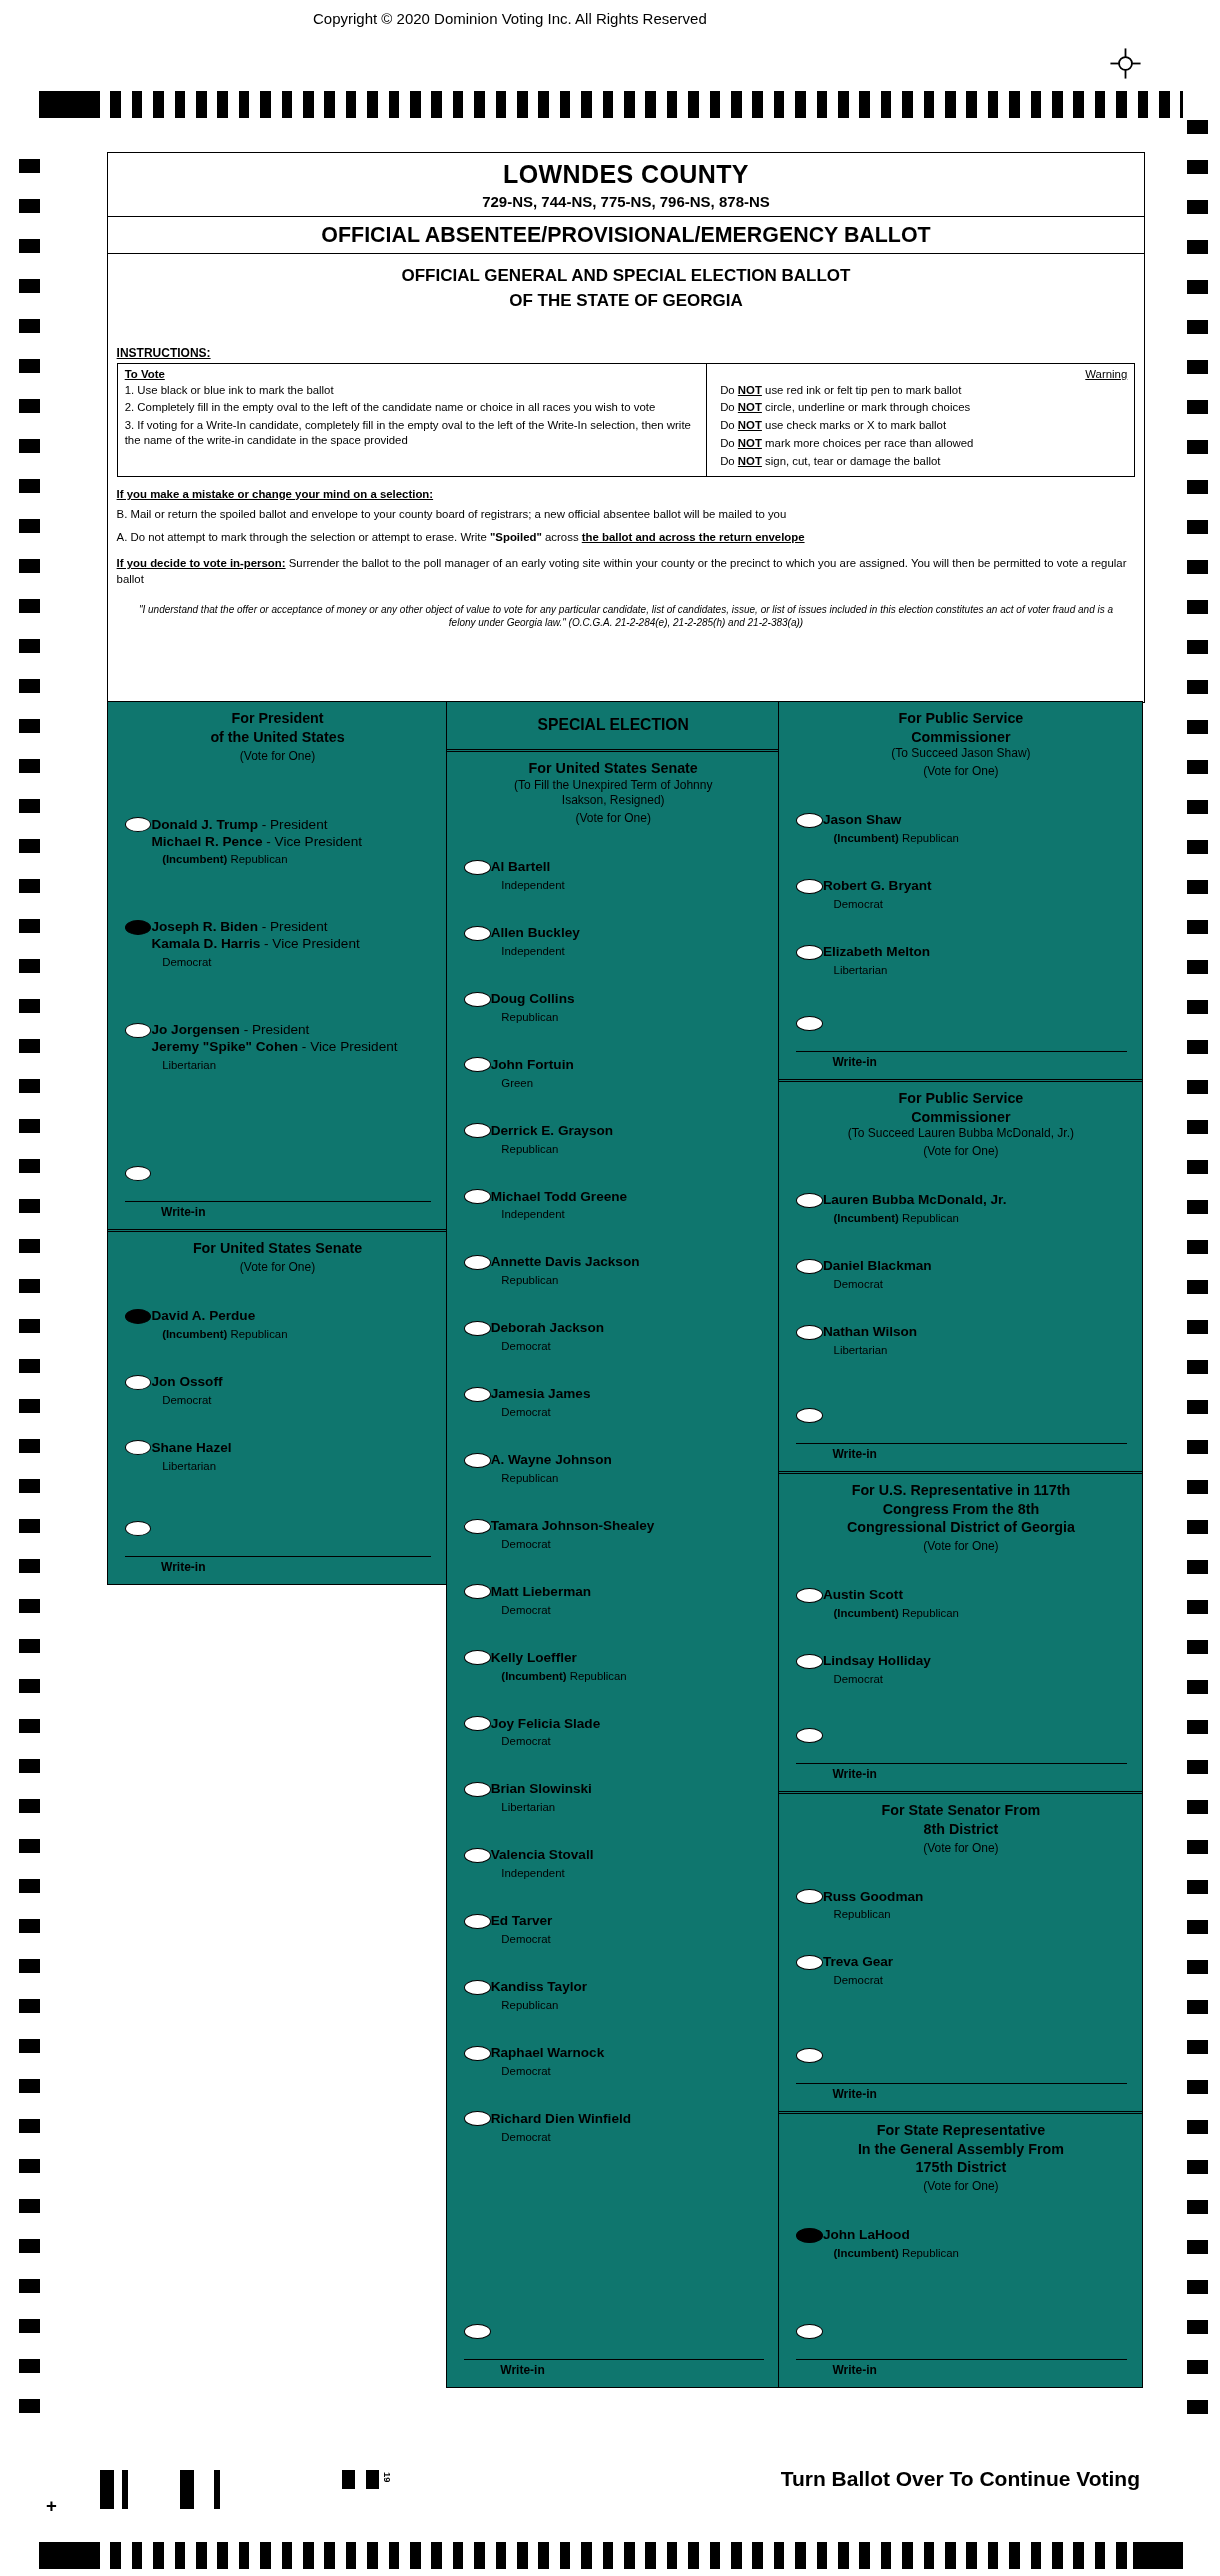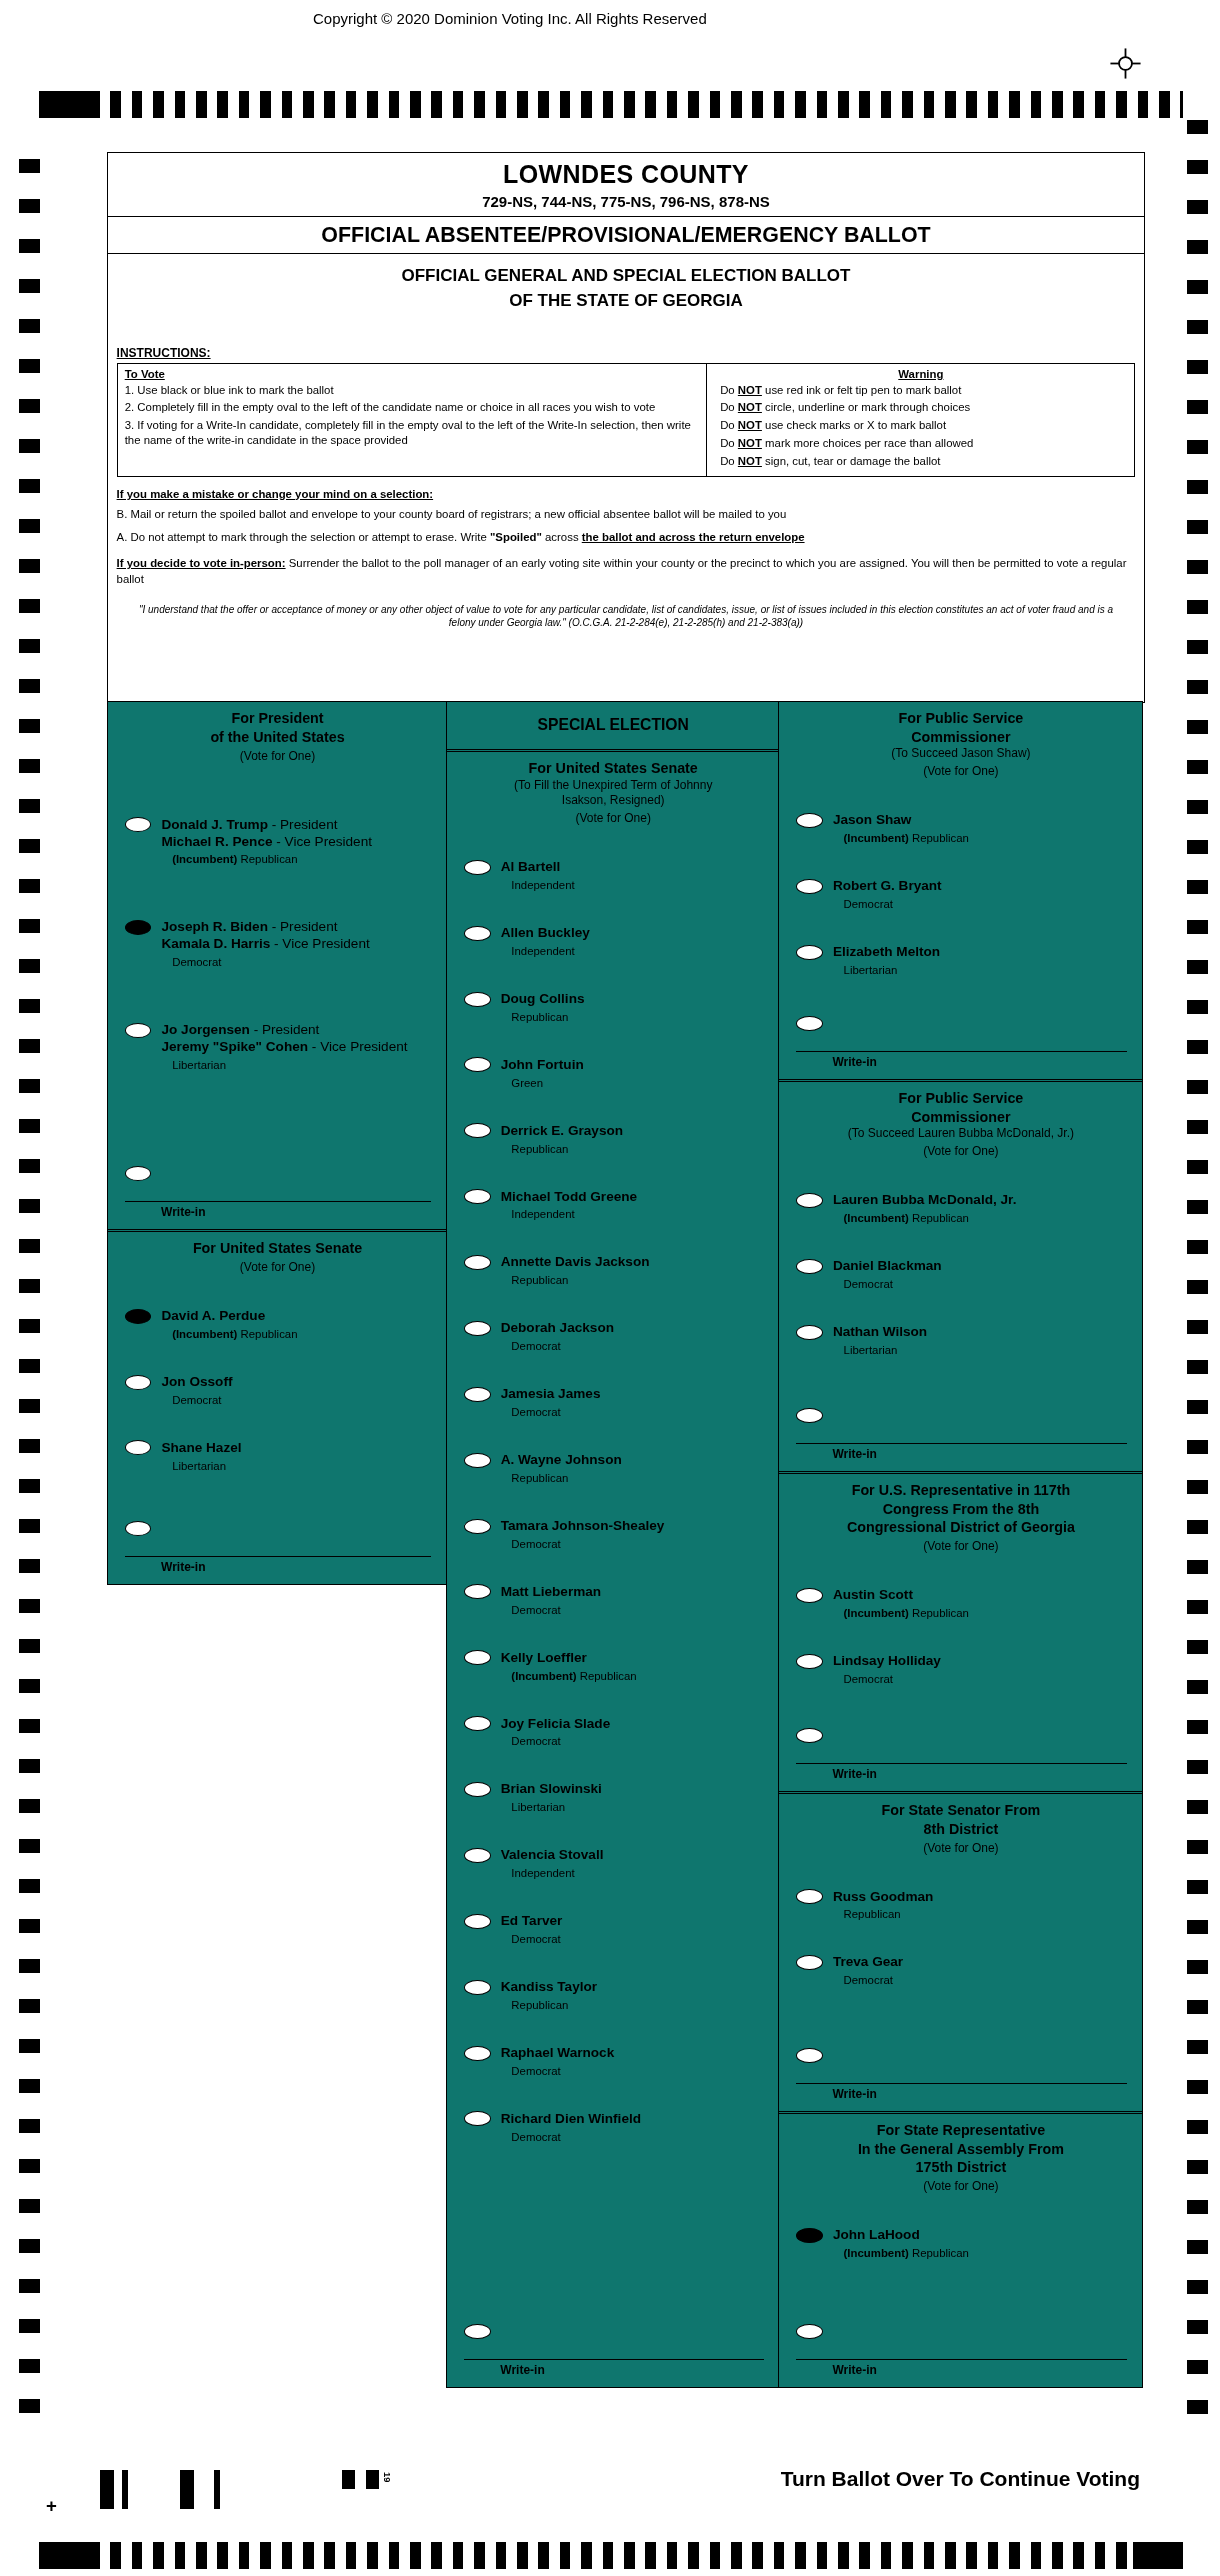--- a/index.html
+++ b/index.html
@@ -27,42 +27,42 @@
   .precincts{font-size:15px;font-weight:bold;margin-top:4.3px;}
   .sec-absentee{min-height:37px;border-bottom:1.4px solid #000;text-align:center;font-size:21.4px;font-weight:bold;padding-top:6.4px;box-sizing:border-box;}
   .sec-election{min-height:91px;text-align:center;font-size:17px;font-weight:bold;padding-top:10px;line-height:1.45;box-sizing:border-box;}
   .sec-election .edate{margin-top:4.3px;}
   .sec-instructions{min-height:357px;padding:1.4px 8.6px 5.7px;font-size:11.4px;box-sizing:border-box;}
   .instr-label{font-size:12px;font-weight:bold;text-decoration:underline;}
   .tv-warn{border:1.4px solid #000;display:flex;margin-top:2.9px;}
   .tv-cell{width:58%;border-right:1.4px solid #000;padding:3.6px 7.1px 7.1px;box-sizing:border-box;}
   .warn-cell{width:42%;padding:3.6px 7.1px 7.1px;box-sizing:border-box;}
   .tv-h{font-weight:bold;text-decoration:underline;}
-  .warn-h{font-weight:bold;text-decoration:underline;text-align:center;}
+  .warn-h{font-weight:normal;text-decoration:underline;text-align:right;}
   .tv-item,.warn-item{margin-top:2.9px;line-height:1.3;}
   .warn-item{padding-left:5.7px;}
   .mistake{margin-top:11.4px;}
   .mistake-title{font-weight:bold;text-decoration:underline;}
   .mistake-item{margin-top:7.1px;line-height:1.35;}
   .inperson{margin-top:11.4px;line-height:1.35;}
   .inperson-title{font-weight:bold;text-decoration:underline;}
   .fraud{margin-top:15.7px;text-align:center;font-style:italic;font-size:10px;line-height:1.35;padding:0 21.4px;}
   
   .columns{display:flex;align-items:flex-start;margin-top:-1.8px;}
   .col{border:1.8px solid #000;box-sizing:border-box;display:flex;flex-direction:column;background:#0f766e;}
   .col-1{width:341px;}
   .col-2{width:334px;height:1687px;margin-left:-1.8px;}
   .col-3{width:365px;height:1687px;margin-left:-1.8px;}
   .contest{box-sizing:border-box;padding:7.1px 5.7px 8.6px;display:flex;flex-direction:column;}
   .contest:not(:last-child){border-bottom:3.6px double #000;}
   .special-header{font-size:15.7px;font-weight:bold;text-align:center;padding:7.1px 0 2.9px;}
   .ctitle{font-size:14.3px;font-weight:bold;text-align:center;line-height:1.3;}
   .csub{font-size:12px;text-align:center;line-height:1.3;}
   .cvote{font-size:12px;text-align:center;margin-top:2.1px;}
-  .cand{display:flex;margin-top:34px;padding-left:11.4px;gap:10px;}
+  .cand{display:flex;margin-top:34px;padding-left:11.4px;}
   .c-president .cand{margin-top:54px;}
   .oval{width:26.4px;height:15px;border:1.8px solid #000;border-radius:50%;flex:0 0 auto;margin-top:0.7px;background:#fff;box-sizing:border-box;}
   .oval.filled{background:#000;}
   .cname{font-size:13.6px;line-height:1.25;}
   .cname span{font-weight:normal;}
   .cparty{font-size:11.4px;margin-top:2.9px;padding-left:10.7px;}
   .writein{margin-top:auto;padding:0 8.6px 1.4px 11.4px;}
   .writein .cand{margin-top:0;padding-left:0;}
   .wline{border-top:1.4px solid #000;margin:20px 1.4px 2.9px 0;}
   .wlabel{font-weight:bold;font-size:12px;padding-left:36px;margin-top:2px;}

